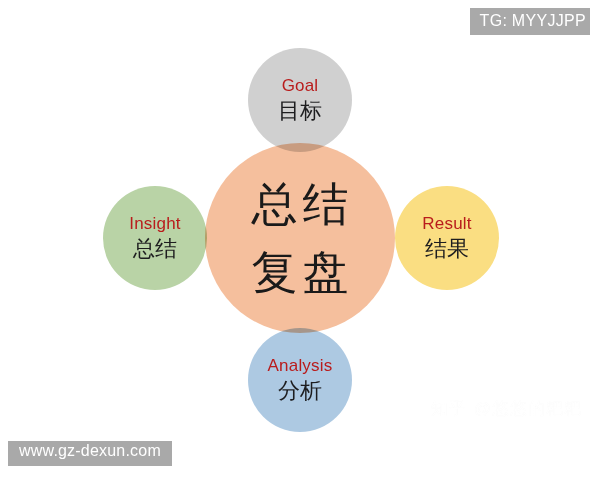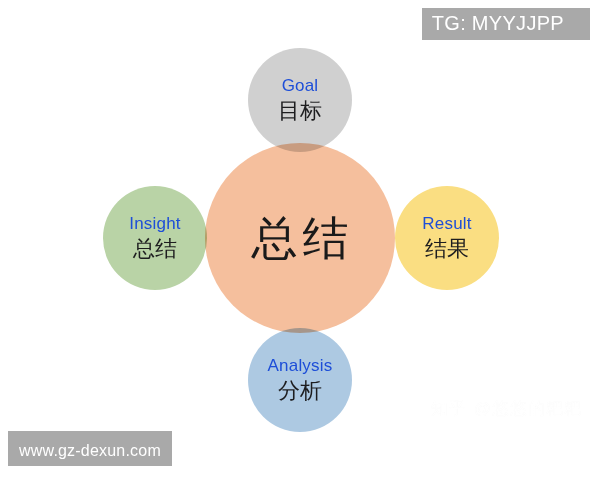--- a/index.html
+++ b/index.html
@@ -60,21 +60,21 @@
     mix-blend-mode: multiply;
   }
 
   #circle-goal     { left: 248px; top: 48px;  }
   #circle-insight  { left: 103px; top: 186px; }
   #circle-result   { left: 395px; top: 186px; }
   #circle-analysis { left: 248px; top: 328px; }
 
   .sat-en {
     font-size: 17px;
-    color: #1d4ed8;
+    color: #b91c1c;
     letter-spacing: 0.2px;
     position: relative;
     z-index: 3;
   }
   .sat-cn {
     font-size: 22px;
     color: #1d1d1f;
     margin-top: 2px;
     position: relative;
     z-index: 3;
@@ -91,35 +91,35 @@
   }
   .hub-line + .hub-line { margin-top: 14px; }
 
   
   #tg-badge {
     position: absolute;
     right: 10px;
     top: 8px;
     background: #a9a9a9;
     color: #ffffff;
-    font-size: 20px;
-    padding: 4px 26px 5px 10px;
+    font-size: 16px;
+    padding: 4px 4px 5px 10px;
     letter-spacing: 0.3px;
     z-index: 20;
     white-space: nowrap;
   }
 
   #site-watermark {
     position: absolute;
     left: 8px;
     bottom: 14px;
     background: #a9a9a9;
     color: #ffffff;
     font-size: 16px;
-    padding: 11px 11px 6px 11px;
+    padding: 1px 11px 6px 11px;
     letter-spacing: 0.2px;
     z-index: 20;
     white-space: nowrap;
   }
 
   #zhihu-watermark {
     position: absolute;
     right: 18px;
     bottom: 60px;
     color: #ffffff;
@@ -154,20 +154,21 @@
       <span class="sat-cn">结果</span>
     </div>
 
     <div class="circle satellite" id="circle-analysis" style="background: rgb(173, 201, 226);">
       <span class="sat-en">Analysis</span>
       <span class="sat-cn">分析</span>
     </div>
 
     <div class="circle hub" id="circle-hub" style="background: rgb(245, 191, 157);">
       <span class="hub-line">总结</span>
+      <span class="hub-line">复盘</span>
     </div>
 
   </div>
 
   <div id="tg-badge" style="background: rgb(169, 169, 169); color: rgb(255, 255, 255);">TG: MYYJJPP</div>
 
   <div id="site-watermark" style="background: rgb(169, 169, 169); color: rgb(255, 255, 255);">www.gz-dexun.com</div>
 
   <div id="zhihu-watermark">
     <span class="zh-logo">知乎</span><span>@悠悠的粑粑</span>

